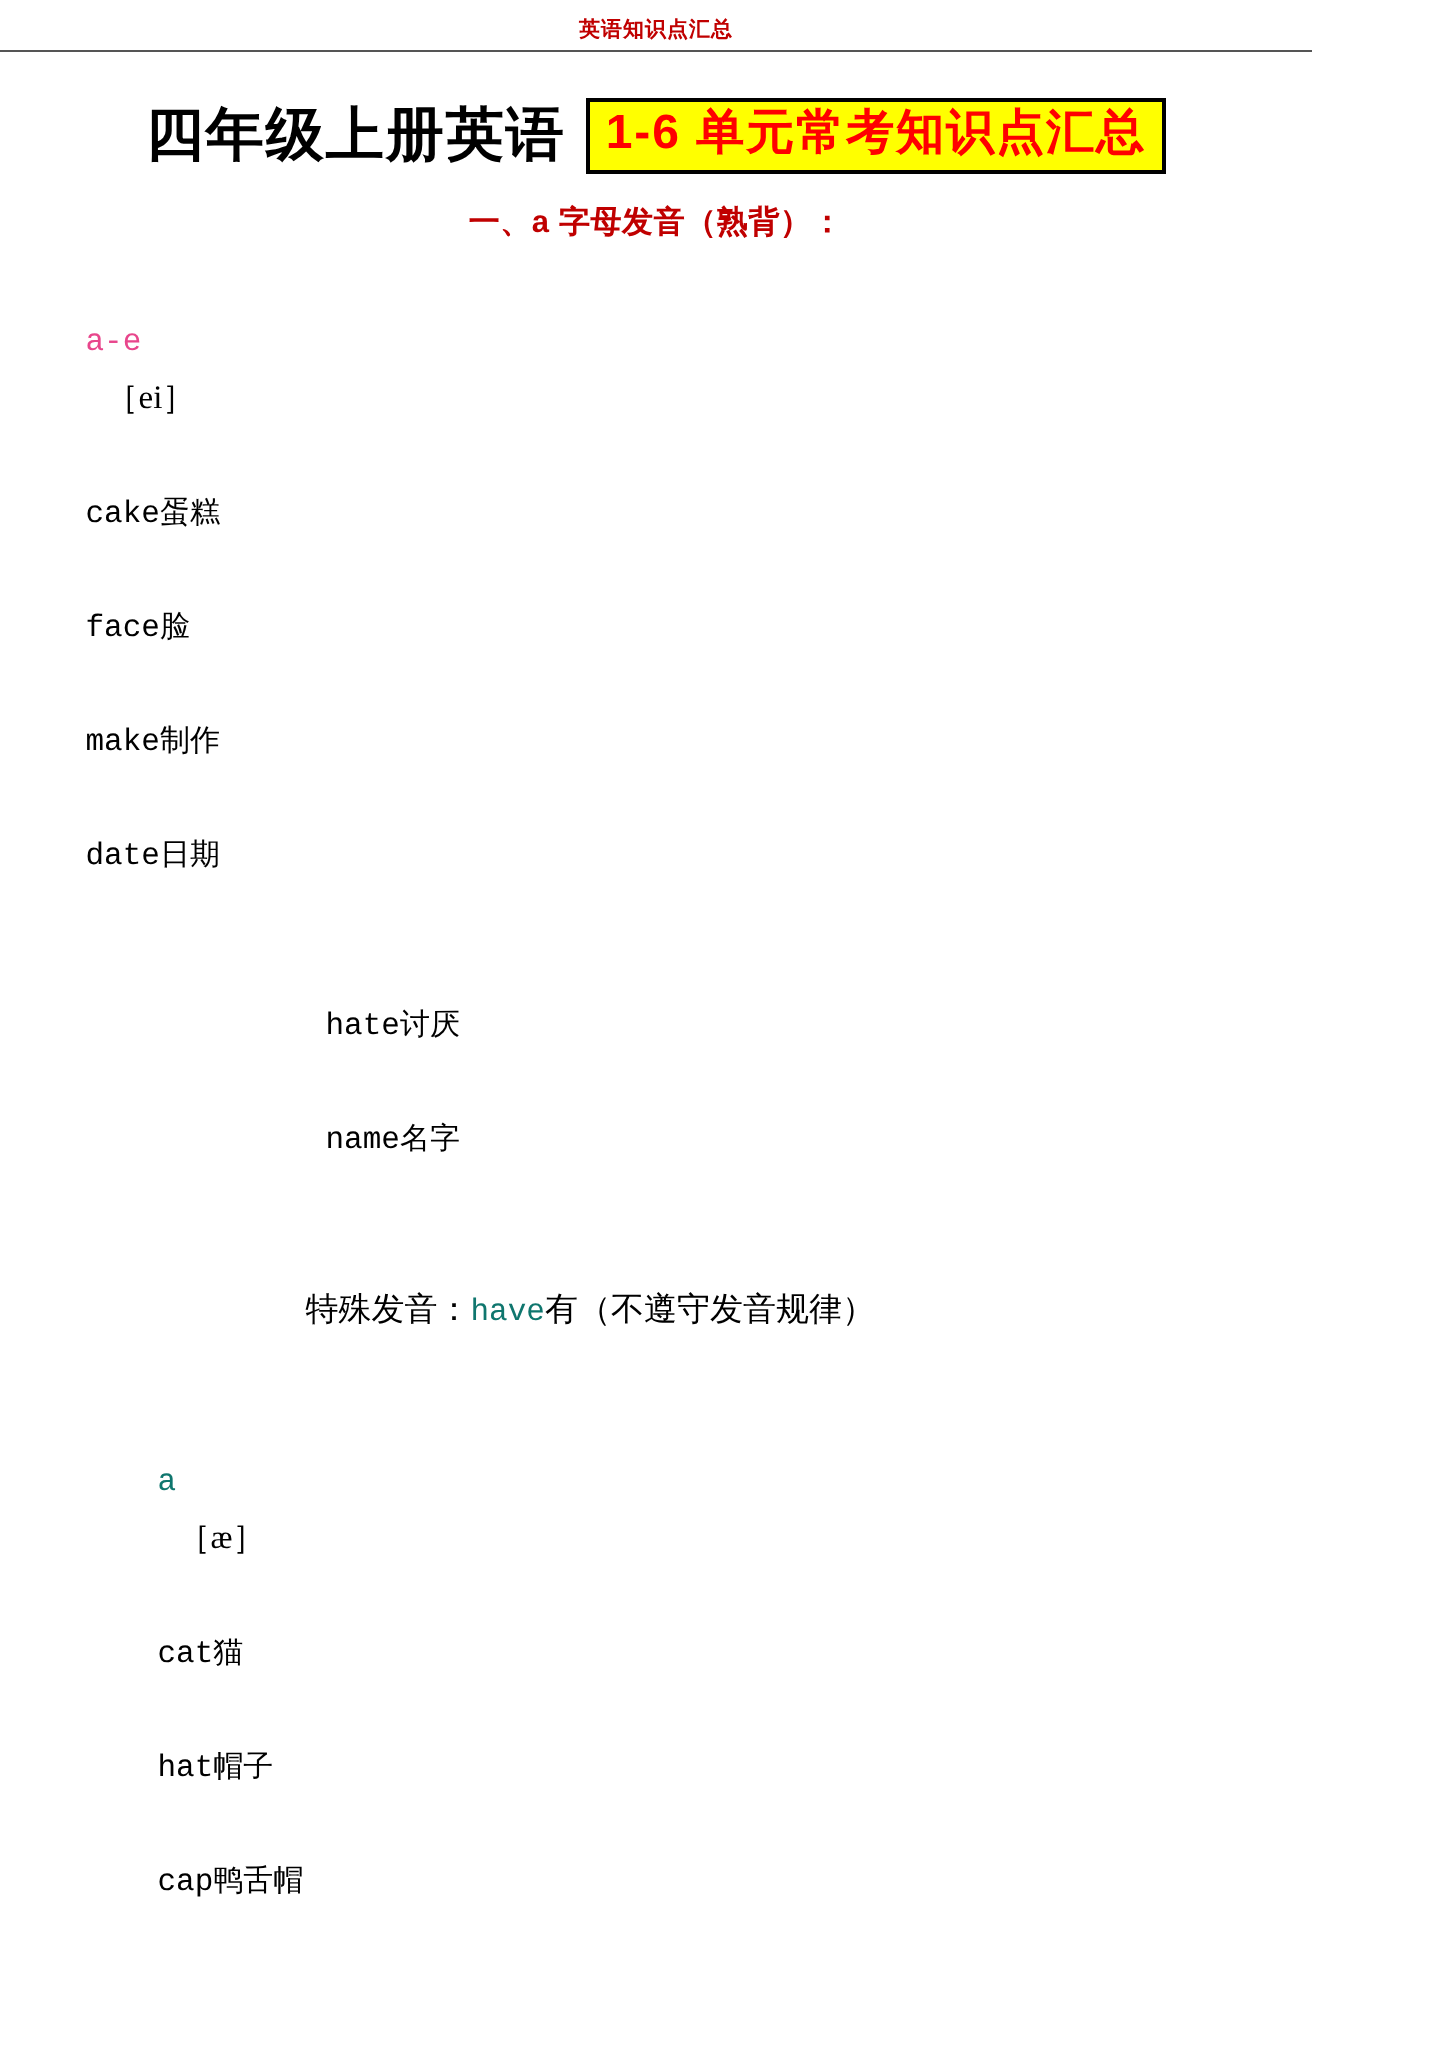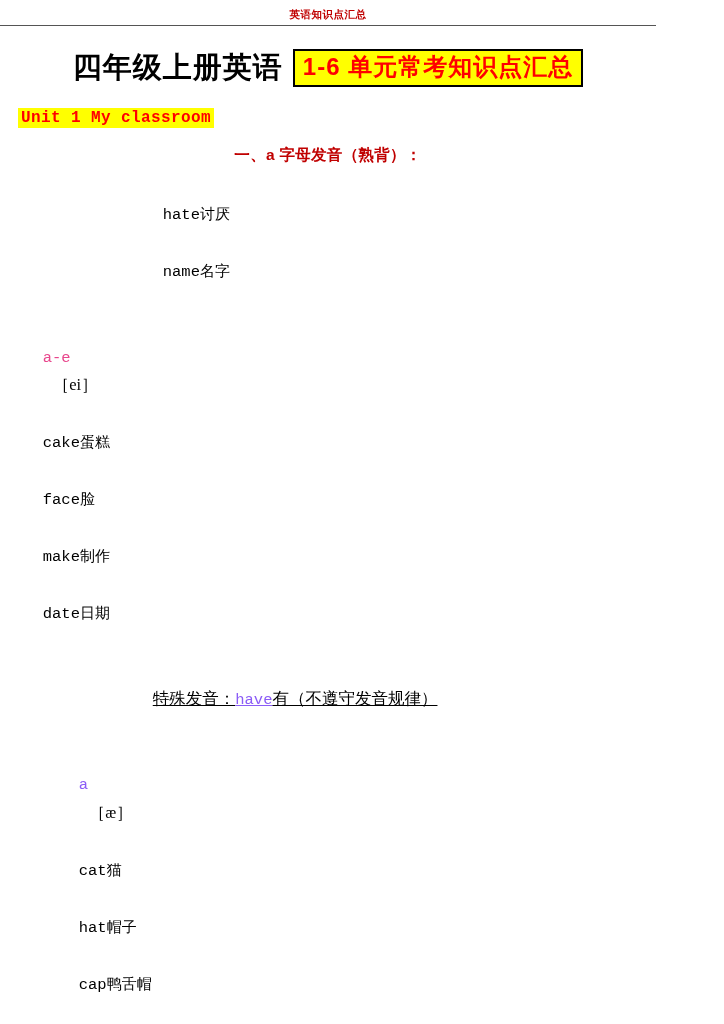--- a/index.html
+++ b/index.html
@@ -97,23 +97,23 @@
     white-space: pre-wrap;
   }
   .mono {
     font-family: "Liberation Mono", monospace;
     font-size: 15.5px;
   }
   .han {
     font-family: "Liberation Sans", sans-serif;
     font-size: 15px;
   }
-  .red { color: #8b5cf6; text-align: right; }
+  .red { color: #0f766e; text-align: right; }
   .pink { color: #e8468c; }
-  .ul { text-decoration: underline; }
+  .ul { }
   .indent2 { padding-left: 110px; }
   .indent3 { padding-left: 120px; }
   .indent5 { padding-left: 36px; }
   .serif-han {
     font-family: "Liberation Serif", serif;
   }
   .gap-sm { display: inline-block; width: 10px; }
   .gap-md { display: inline-block; width: 20px; }
 </style>
 </head>
@@ -124,43 +124,40 @@
   <div class="doc-header">英语知识点汇总</div>
   <div class="header-rule"></div>
 
   <div class="content">
 
     <div class="title-row">
       <div class="title-main">四年级上册英语</div>
       <div class="title-box">1-6 单元常考知识点汇总</div>
     </div>
 
-    <div>
-      <span class="unit-label">Unit 1 My classroom</span>
-    </div>
 
     <div class="section-head">一、a 字母发音（熟背）：</div>
-
-    <div class="line indent3">
-      <span class="mono">hate</span><span class="han">讨厌</span>
-      <span class="gap-md"></span>
-      <span class="mono">name</span><span class="han">名字</span>
-    </div>
 
     <div class="line">
       <span class="mono pink">a-e</span>
       <span class="gap-sm"></span><span class="serif-han">［ei］</span>
       <span class="gap-md"></span>
       <span class="mono">cake</span><span class="han">蛋糕</span>
       <span class="gap-md"></span>
       <span class="mono">face</span><span class="han">脸</span>
       <span class="gap-md"></span>
       <span class="mono">make</span><span class="han">制作</span>
       <span class="gap-md"></span>
       <span class="mono">date</span><span class="han">日期</span>
+    </div>
+
+    <div class="line indent3">
+      <span class="mono">hate</span><span class="han">讨厌</span>
+      <span class="gap-md"></span>
+      <span class="mono">name</span><span class="han">名字</span>
     </div>
 
     <div class="line indent2">
       <span class="ul serif-han">特殊发音：</span><span class="mono red ul">have</span><span class="ul serif-han">有（不遵守发音规律）</span>
     </div>
 
     <div class="line indent5">
       <span class="mono red">a</span>
       <span class="gap-sm"></span><span class="serif-han">［æ］</span>
       <span class="gap-md"></span>

